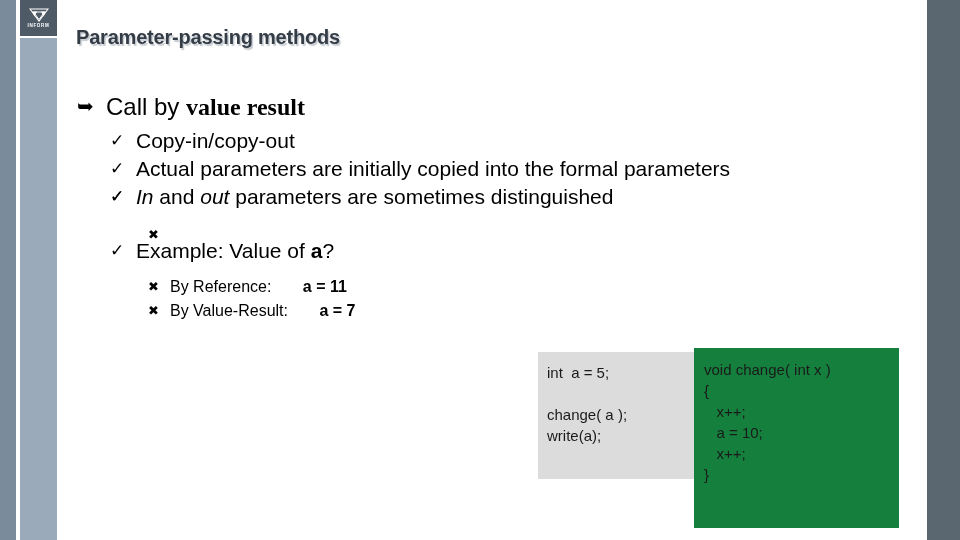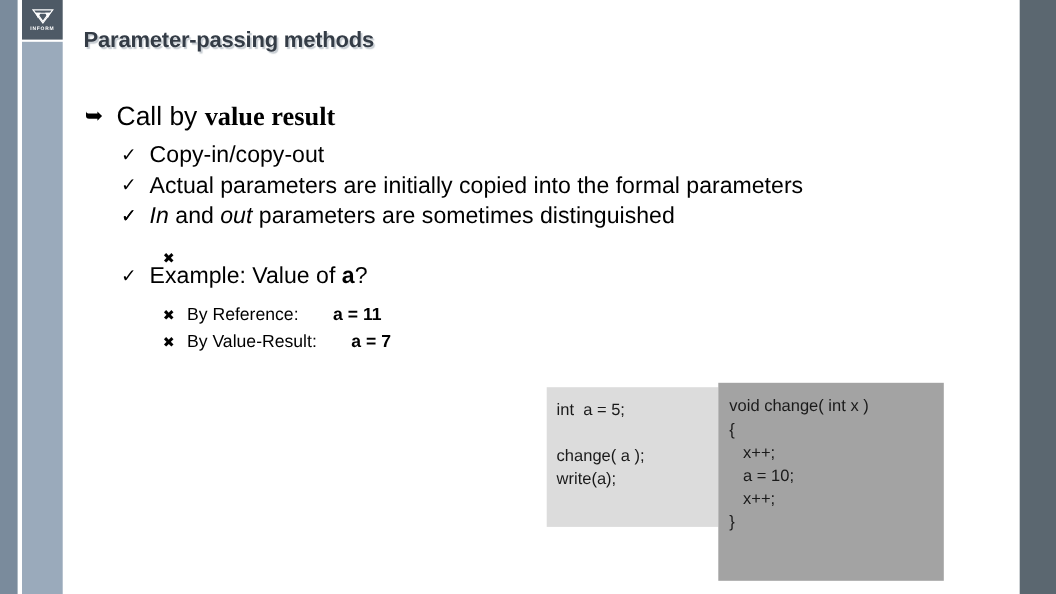--- a/index.html
+++ b/index.html
@@ -134,32 +134,33 @@
   .spacer-md { height: 14px; }
 
   
   .code-box {
     position: absolute;
     font-family: "Liberation Sans", sans-serif;
     font-size: 15px;
     line-height: 21px;
     color: #1a1a1a;
     white-space: pre;
+    margin-left: 41px;
   }
   .code-left {
     left: 497px; top: 352px;
     width: 156px; height: 127px;
     background: #dcdcdc;
     padding: 10px 0 0 9px;
     box-sizing: border-box;
   }
   .code-right {
     left: 653px; top: 348px;
     width: 205px; height: 180px;
-    background: #a3a3a3;
+    background: #15803d;
     padding: 11px 0 0 10px;
     box-sizing: border-box;
   }
 </style>
 </head>
 <body>
 
 <div class="bar-left-dark"></div>
 <div class="bar-left-light"></div>
 <div class="bar-right-dark"></div>

